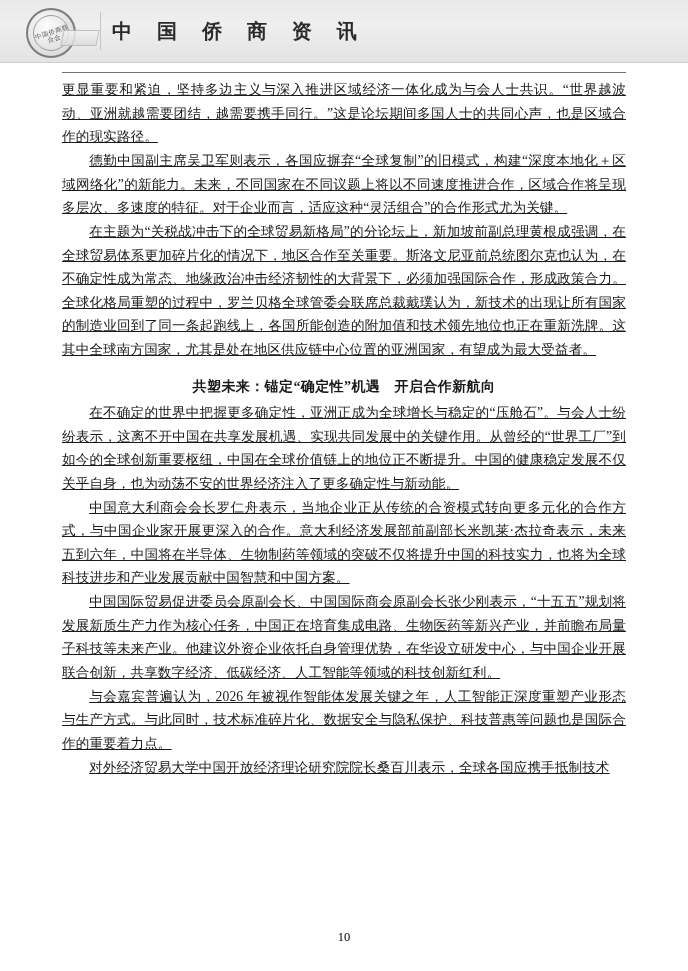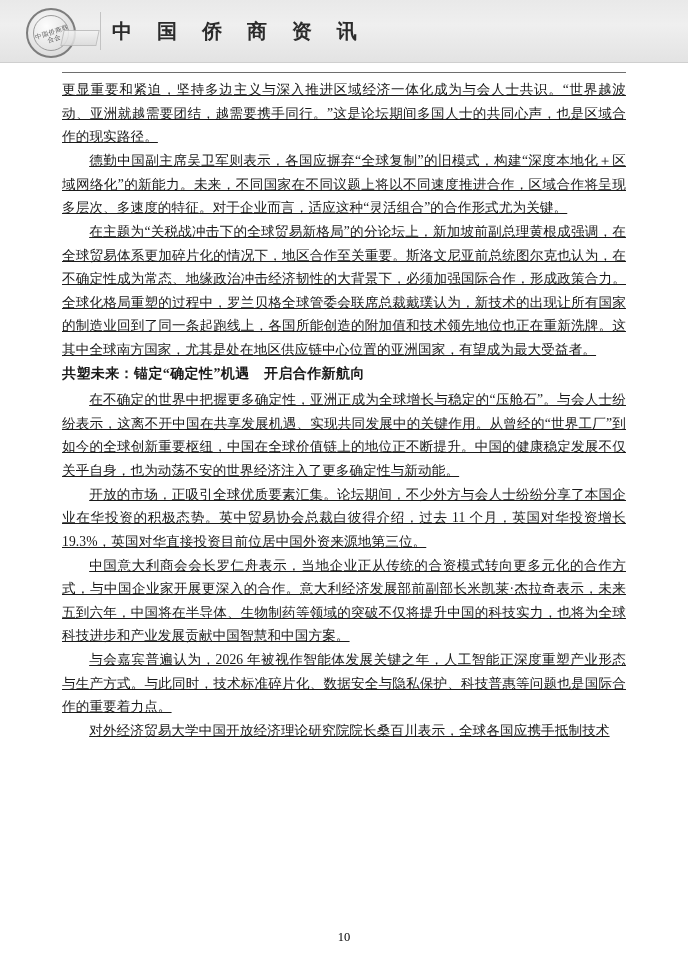--- a/index.html
+++ b/index.html
@@ -134,24 +134,24 @@
     line-height: 23.5px;
     text-align: justify;
     text-justify: inter-ideograph;
     letter-spacing: 0.1px;
     text-decoration: underline;
   }
   p.indent {
     text-indent: 2em;
   }
   h2.sub {
-    margin: 1px 0 2px 0;
+    margin: 14px 0 2px 0;
     font-size: 14px;
     font-weight: bold;
-    text-align: left;
+    text-align: center;
     line-height: 24px;
     letter-spacing: 0.4px;
   }
   .page-number {
     position: absolute;
     left: 0;
     width: 688px;
     bottom: 26px;
     text-align: center;
     font-family: "Liberation Serif", serif;
@@ -178,21 +178,21 @@
   </div>
 
   <div class="rule-top"></div>
 
   <div class="content">
     <p class="para">更显重要和紧迫，坚持多边主义与深入推进区域经济一体化成为与会人士共识。“世界越波动、亚洲就越需要团结，越需要携手同行。”这是论坛期间多国人士的共同心声，也是区域合作的现实路径。</p>
     <p class="para indent">德勤中国副主席吴卫军则表示，各国应摒弃“全球复制”的旧模式，构建“深度本地化＋区域网络化”的新能力。未来，不同国家在不同议题上将以不同速度推进合作，区域合作将呈现多层次、多速度的特征。对于企业而言，适应这种“灵活组合”的合作形式尤为关键。</p>
     <p class="para indent">在主题为“关税战冲击下的全球贸易新格局”的分论坛上，新加坡前副总理黄根成强调，在全球贸易体系更加碎片化的情况下，地区合作至关重要。斯洛文尼亚前总统图尔克也认为，在不确定性成为常态、地缘政治冲击经济韧性的大背景下，必须加强国际合作，形成政策合力。全球化格局重塑的过程中，罗兰贝格全球管委会联席总裁戴璞认为，新技术的出现让所有国家的制造业回到了同一条起跑线上，各国所能创造的附加值和技术领先地位也正在重新洗牌。这其中全球南方国家，尤其是处在地区供应链中心位置的亚洲国家，有望成为最大受益者。</p>
     <h2 class="sub">共塑未来：锚定“确定性”机遇　开启合作新航向</h2>
     <p class="para indent">在不确定的世界中把握更多确定性，亚洲正成为全球增长与稳定的“压舱石”。与会人士纷纷表示，这离不开中国在共享发展机遇、实现共同发展中的关键作用。从曾经的“世界工厂”到如今的全球创新重要枢纽，中国在全球价值链上的地位正不断提升。中国的健康稳定发展不仅关乎自身，也为动荡不安的世界经济注入了更多确定性与新动能。</p>
-    <p class="para indent">开放的市场，正吸引全球优质要素汇集。论坛期间，不少外方与会人士纷纷分享了本国企业在华投资的积极态势。英中贸易协会总裁白彼得介绍，过去 11 个月，英国对华投资增长 19.3%，英国对华直接投资目前位居中国外资来源地第三位。</p>
     <p class="para indent">中国意大利商会会长罗仁舟表示，当地企业正从传统的合资模式转向更多元化的合作方式，与中国企业家开展更深入的合作。意大利经济发展部前副部长米凯莱·杰拉奇表示，未来五到六年，中国将在半导体、生物制药等领域的突破不仅将提升中国的科技实力，也将为全球科技进步和产业发展贡献中国智慧和中国方案。</p>
+    <p class="para indent">中国国际贸易促进委员会原副会长、中国国际商会原副会长张少刚表示，“十五五”规划将发展新质生产力作为核心任务，中国正在培育集成电路、生物医药等新兴产业，并前瞻布局量子科技等未来产业。他建议外资企业依托自身管理优势，在华设立研发中心，与中国企业开展联合创新，共享数字经济、低碳经济、人工智能等领域的科技创新红利。</p>
     <p class="para indent">与会嘉宾普遍认为，2026 年被视作智能体发展关键之年，人工智能正深度重塑产业形态与生产方式。与此同时，技术标准碎片化、数据安全与隐私保护、科技普惠等问题也是国际合作的重要着力点。</p>
     <p class="para indent">对外经济贸易大学中国开放经济理论研究院院长桑百川表示，全球各国应携手抵制技术</p>
   </div>
 
   <div class="page-number">10</div>
 
 </div>
 
 </body></html>

